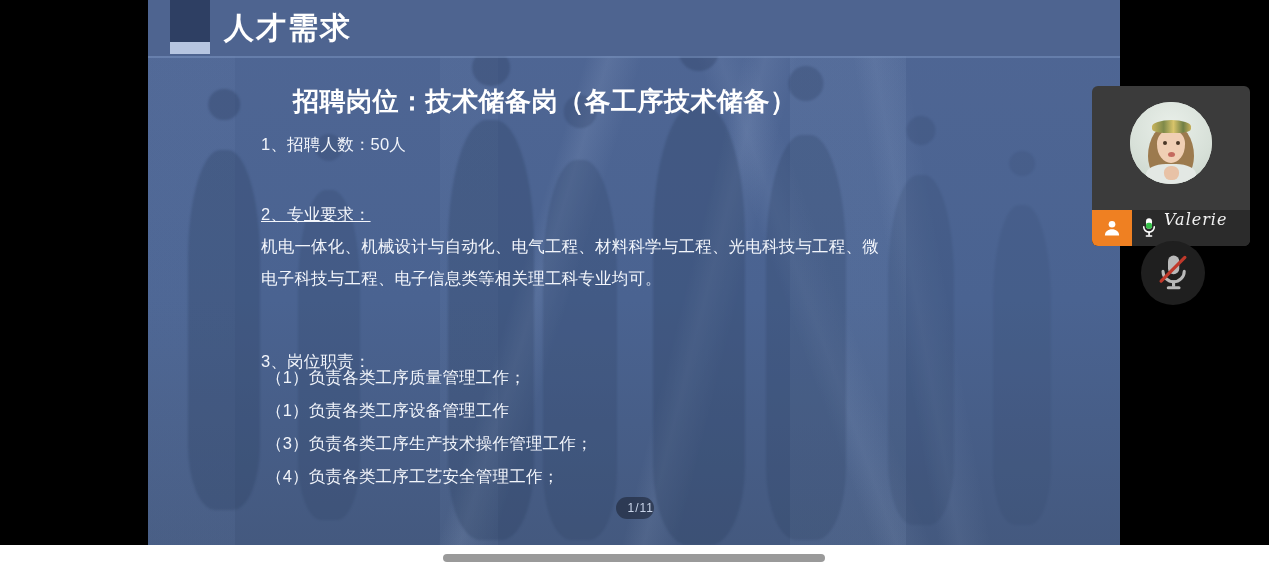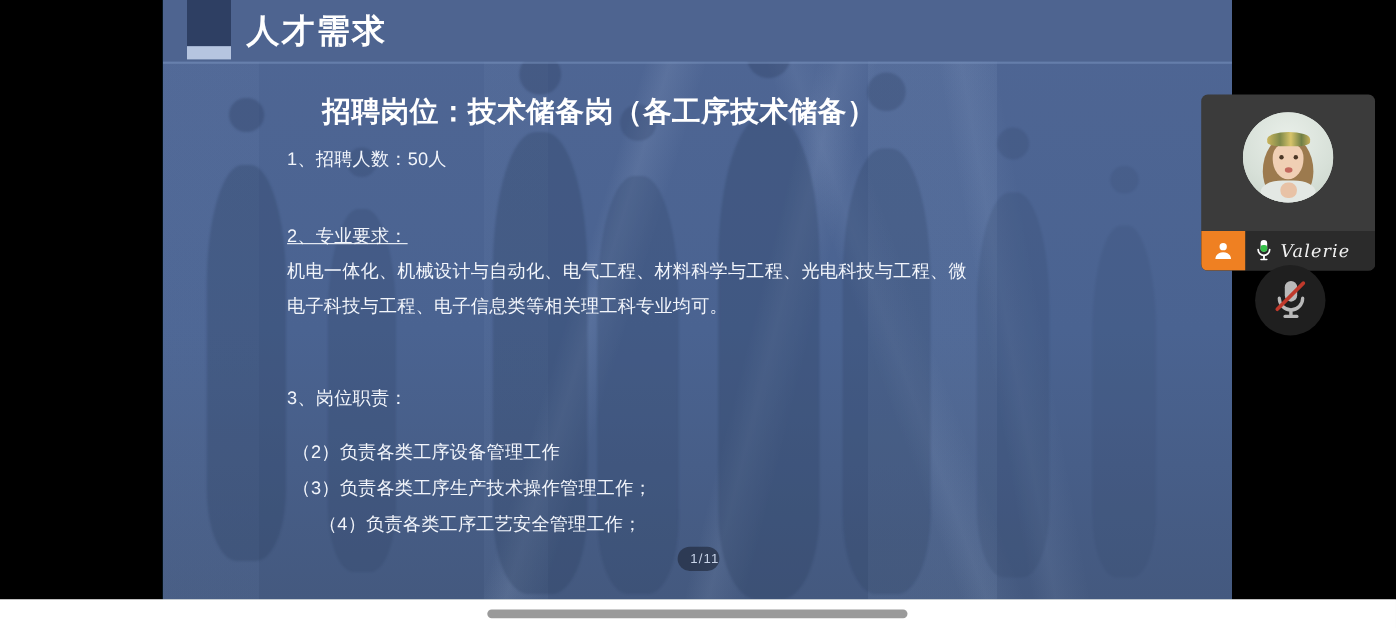--- a/index.html
+++ b/index.html
@@ -157,21 +157,21 @@
     letter-spacing: 0.2px;
   }
   .l-count  { top: 78px; }
   .l-major  { top: 148px; text-decoration: underline; }
   .l-major1 { top: 180px; }
   .l-major2 { top: 212px; }
   .l-duty   { top: 295px; }
   .d1 { top: 311px; left: 118px; }
   .d2 { top: 344px; left: 118px; }
   .d3 { top: 377px; left: 118px; }
-  .d4 { top: 410px; left: 118px; margin-left: 24px; }
+  .d4 { top: 410px; left: 118px; }
 
   
   .page-pill {
     position: absolute;
     left: 468px;
     top: 441px;
     width: 38px;
     height: 22px;
     border-radius: 11px;
     background: rgba(30,38,56,0.62);
@@ -259,21 +259,21 @@
   }
 
   .name-bar {
     position: absolute;
     left: 0;
     bottom: 0;
     width: 100%;
     height: 36px;
     background: #2b2b2b;
     display: flex;
-    align-items: center;
+    align-items: flex-start;
   }
   .role-badge {
     width: 40px;
     height: 36px;
     background: #ef8022;
     display: flex;
     align-items: center;
     justify-content: center;
     flex: 0 0 auto;
   }
@@ -366,21 +366,22 @@
 
     <div class="slide-body">
       <div class="body-heading">招聘岗位：技术储备岗（各工序技术储备）</div>
 
       <div class="line l-count">1、招聘人数：50人</div>
       <div class="line l-major">2、专业要求：</div>
       <div class="line l-major2">电子科技与工程、电子信息类等相关理工科专业均可。</div>
       <div class="line l-major1">机电一体化、机械设计与自动化、电气工程、材料科学与工程、光电科技与工程、微</div>
 
       <div class="line l-duty">3、岗位职责：</div>
-      <div class="line d2">（2）负责各类工序设备管理工作</div>
+      <div class="line d1">（1）负责各类工序质量管理工作；</div>
+      <div class="line d2">（1）负责各类工序设备管理工作</div>
       <div class="line d3">（3）负责各类工序生产技术操作管理工作；</div>
       <div class="line d4">（4）负责各类工序工艺安全管理工作；</div>
 
       <div class="page-pill">1/11</div>
     </div>
   </div>
 
   <div id="participant-tile">
 
     <div class="avatar">

